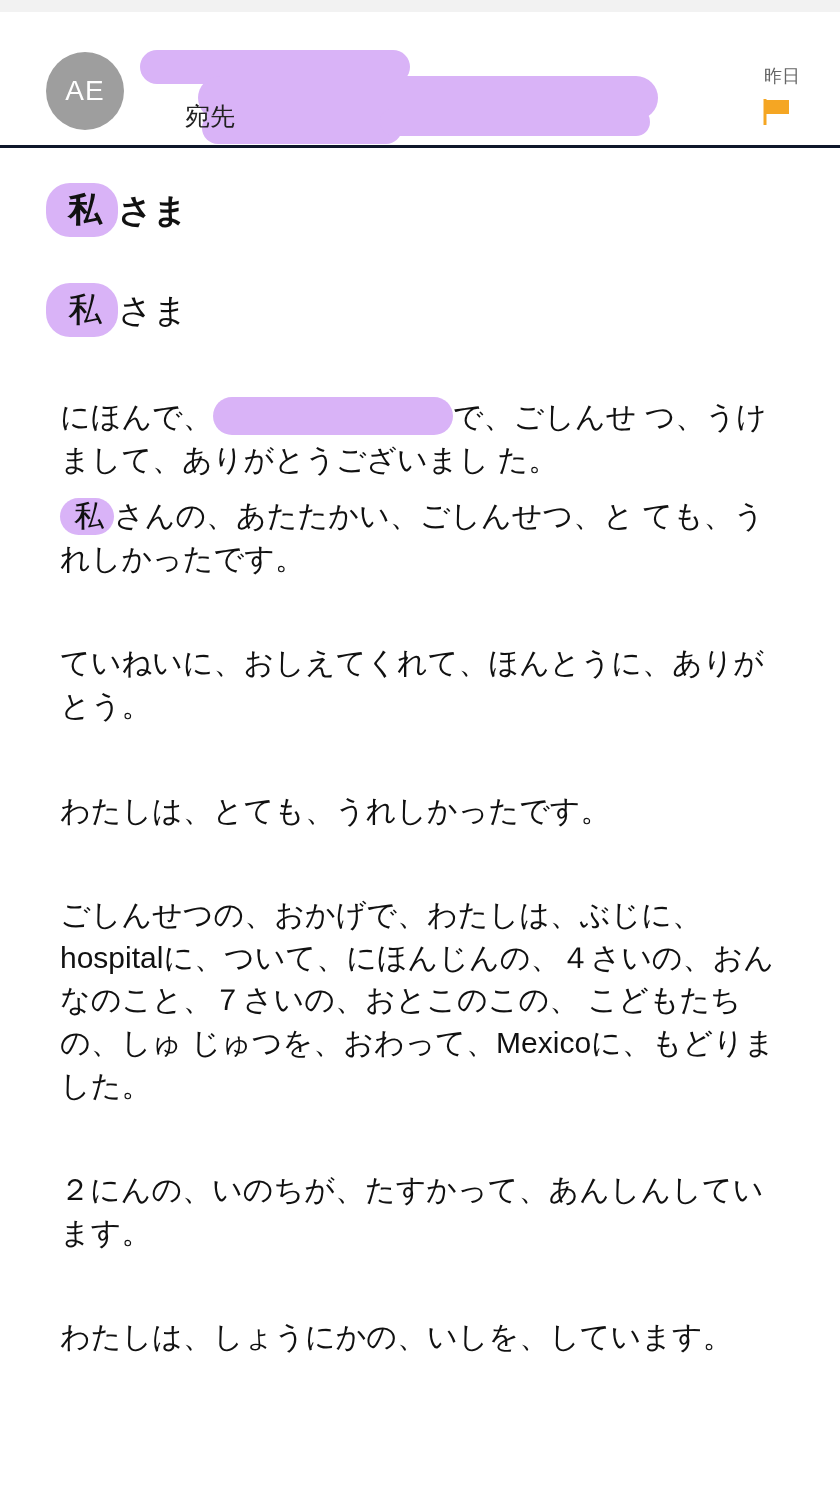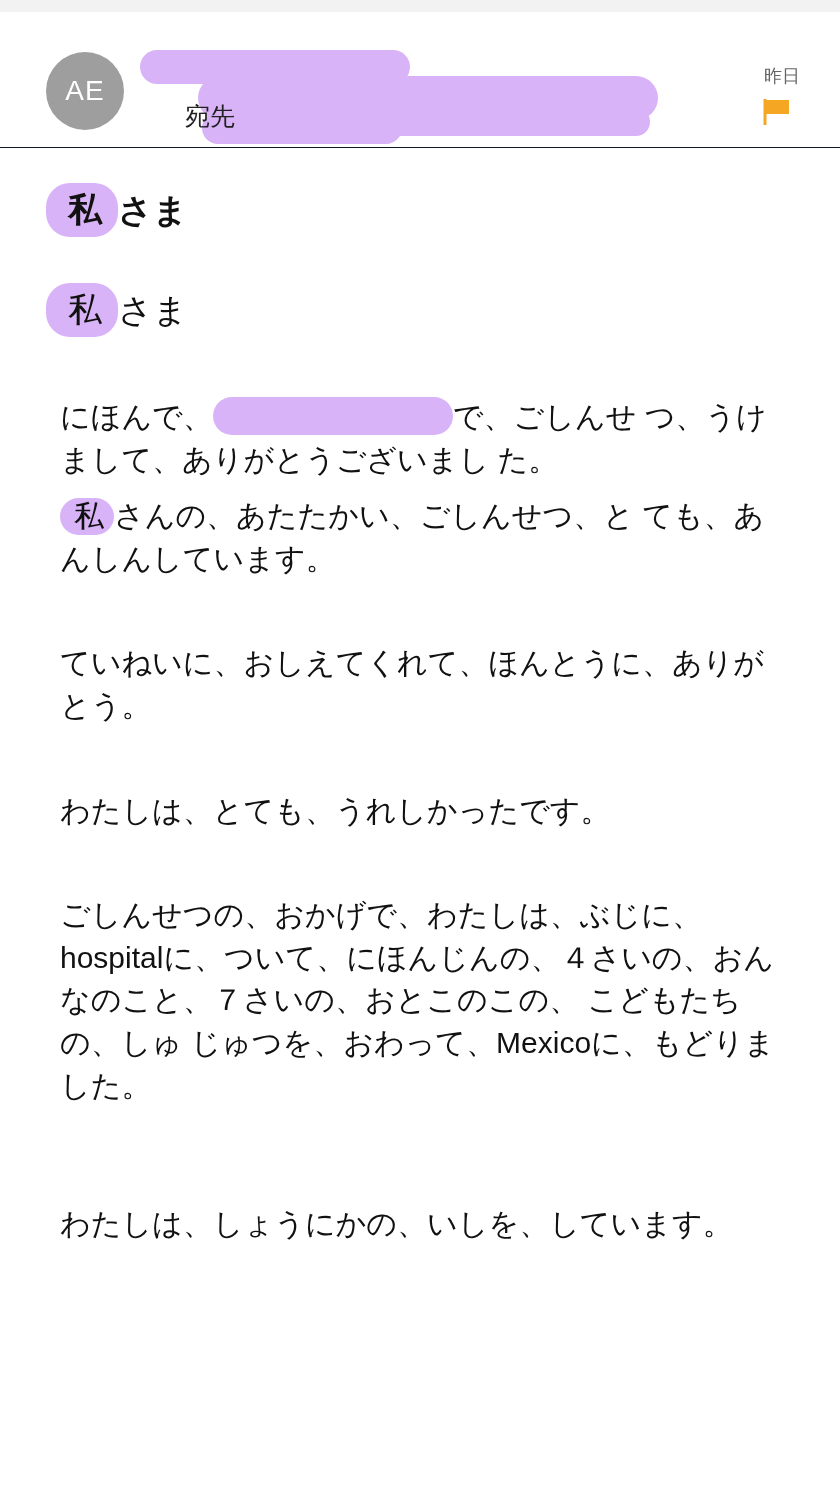--- a/index.html
+++ b/index.html
@@ -20,21 +20,21 @@
   .top-strip {
     height: 12px;
     background: #f2f2f2;
     width: 100%;
   }
 
   
   .mail-header {
     position: relative;
     height: 136px;
-    border-bottom: 1px solid #0f172a;
+    border-bottom: 3px solid #0f172a;
     box-sizing: border-box;
   }
   .avatar {
     position: absolute;
     left: 46px;
     top: 40px;
     width: 78px;
     height: 78px;
     border-radius: 50%;
     background: #9e9e9e;
@@ -191,35 +191,36 @@
 
   <div class="salutation-2">
     <span class="hl">私</span>
       <span>さま</span>
   </div>
 
   <div class="blockgap"></div>
 
   <p class="para"><span>にほんで、</span><span class="blank-redact"></span><span>で、ごしんせ つ、うけまして、ありがとうございまし た。</span></p>
 
-  <p class="para"><span class="hl-inline">私</span><span>さんの、あたたかい、ごしんせつ、と ても、あんしんしています。</span></p>
+  <p class="para"><span class="hl-inline">私</span><span>さんの、あたたかい、ごしんせつ、と ても、うれしかったです。</span></p>
 
   <div class="spacer"></div>
 
   <p class="para"><span>ていねいに、おしえてくれて、ほんとうに、ありがとう。</span></p>
 
   <div class="spacer"></div>
 
 
   <p class="para"><span>わたしは、とても、うれしかったです。</span></p>
 
   <div class="spacer"></div>
 
   <p class="para"><span>ごしんせつの、おかげで、わたしは、ぶじに、hospitalに、ついて、にほんじんの、４さいの、おんなのこと、７さいの、おとこのこの、 こどもたちの、しゅ じゅつを、おわって、Mexicoに、もどりました。</span></p>
 
   <div class="spacer"></div>
 
+  <p class="para"><span>２にんの、いのちが、たすかって、あんしんしています。</span></p>
 
   <div class="spacer"></div>
 
   <p class="para"><span>わたしは、しょうにかの、いしを、しています。</span></p>
 
 </div>
 
 </body></html>

